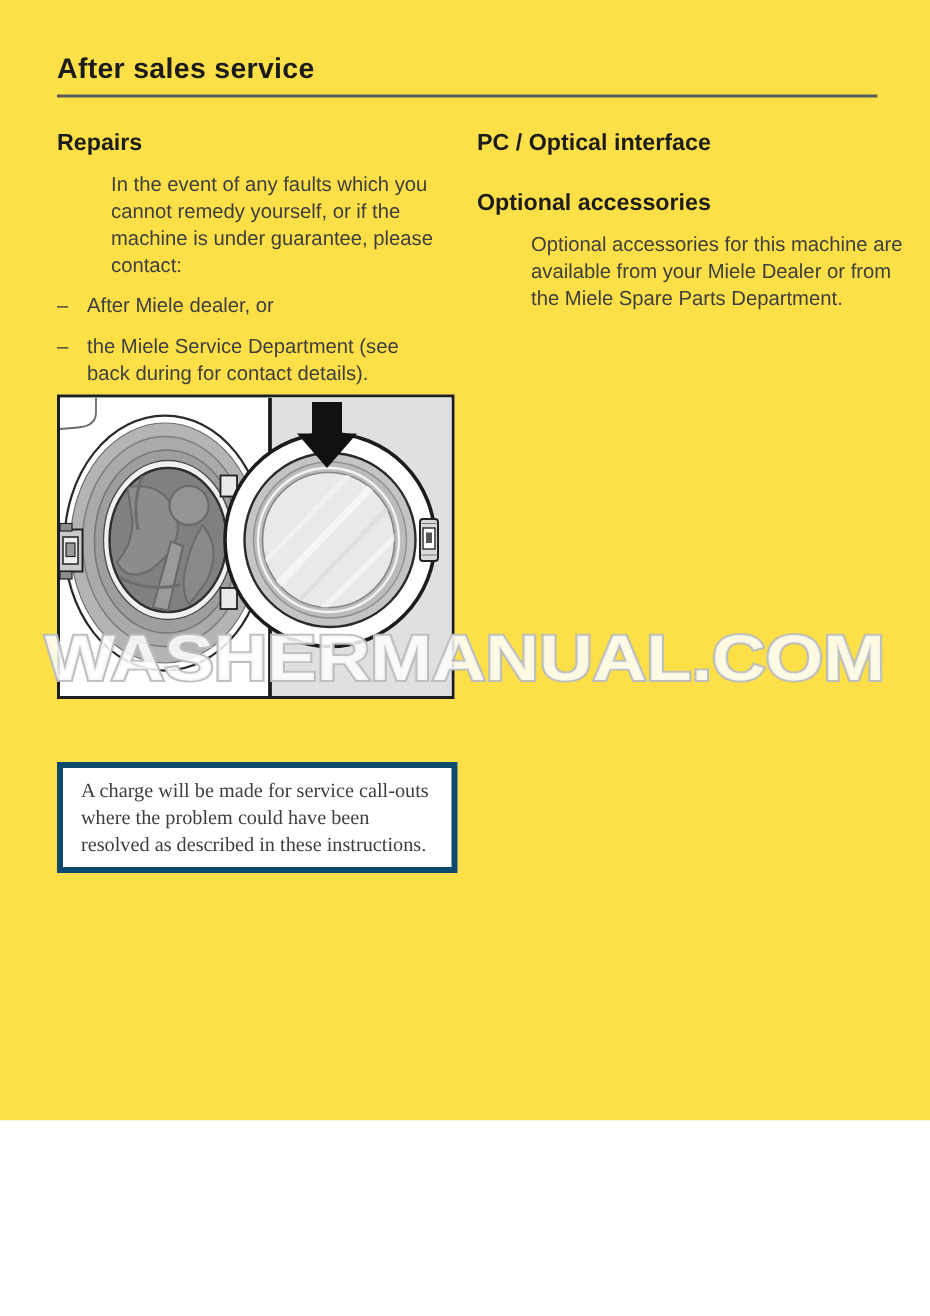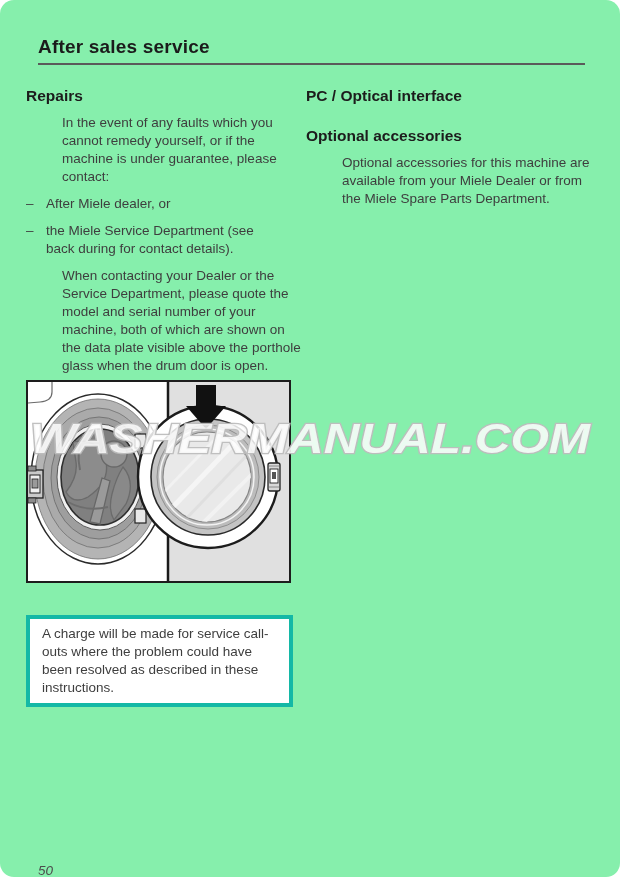--- a/index.html
+++ b/index.html
@@ -1,38 +1,37 @@
 <!DOCTYPE html>
 <html><head>
 <meta charset="utf-8">
 <style>
   * { margin:0; padding:0; box-sizing:border-box; }
   html,body { background:#ffffff; }
   .page {
     position:relative;
-    width:620px; height:877px;
-    background:#86efac;
+    width:620px; height:747px;
+    background:#fde047;
     font-family:"Liberation Sans", sans-serif;
     color:#3e3e3e;
     overflow:hidden;
-    border-radius:14px;
   }
   .page-title {
     margin:36px 35px 0 38px;
     font-size:19px; font-weight:bold;
     color:#1b1b1b; letter-spacing:0.2px;
   }
   .title-rule {
     margin:5px 35px 0 38px;
     border:none; border-top:2px solid #5a5a5a;
     height:0;
   }
   .columns {
     display:flex;
-    padding-left:26px; padding-right:35px;
+    padding-left:38px; padding-right:35px;
     gap:12px;
   }
   .col { width:268px; }
   h2 {
     margin-top:21px;
     font-size:15.5px; font-weight:bold;
     color:#1c1c1c; line-height:19px;
   }
   .col p {
     margin-top:9px;
@@ -46,32 +45,32 @@
   .dash { width:20px; flex:0 0 20px; }
   .dash-text { flex:1; }
   .illustration {
     margin-top:5px;
     width:265px; height:203px;
     border:2px solid #1d1d1d;
     background:#ffffff;
     display:block;
   }
   .note-box {
-    margin-top:32px;
+    margin-top:42px;
     width:267px;
-    border:4px solid #14b8a6;
+    border:4px solid #0c4a6e;
     padding:6px 22px 6px 12px;
     background:#ffffff;
+    font-family:Liberation Serif, serif;
   }
   .note-box p { margin:0; font-size:13.5px; line-height:18px; color:#3e3e3e; }
   .watermark {
     position:absolute; left:0; top:413px;
     width:620px; height:52px;
     pointer-events:none;
-    font-style:italic;
   }
   .page-number {
     position:absolute; left:38px; top:863px;
     font-size:13.5px; color:#4b4b4b;font-style:italic;
   }
   strong { font-weight:bold; color:#2e2e2e; }
 </style>
 </head>
 <body>
 
@@ -90,21 +89,20 @@
         <div class="dash-item">
           <span class="dash">–</span>
           <span class="dash-text">After Miele dealer, or</span>
         </div>
         <div class="dash-item">
           <span class="dash">–</span>
           <span class="dash-text">the Miele Service Department (see back during for contact details).</span>
         </div>
       </div>
 
-      <p>When contacting your Dealer or the Service Department, please quote the model and serial number of your machine, both of which are shown on the data plate visible above the porthole glass when the drum door is open.</p>
 
       <svg class="illustration" viewBox="0 0 261 199" xmlns="http://www.w3.org/2000/svg">
 
         <rect x="0" y="0" width="261" height="199" fill="#ffffff"></rect>
         <rect x="140" y="0" width="121" height="199" fill="#e0e0e0"></rect>
         <line x1="140" y1="0" x2="140" y2="199" stroke="#1a1a1a" stroke-width="2.5"></line>
 
         <path d="M 24 0 L 24 10 Q 24 19 12 20 L 0 21" fill="none" stroke="#6a6a6a" stroke-width="1.2"></path>
 
         <g>

